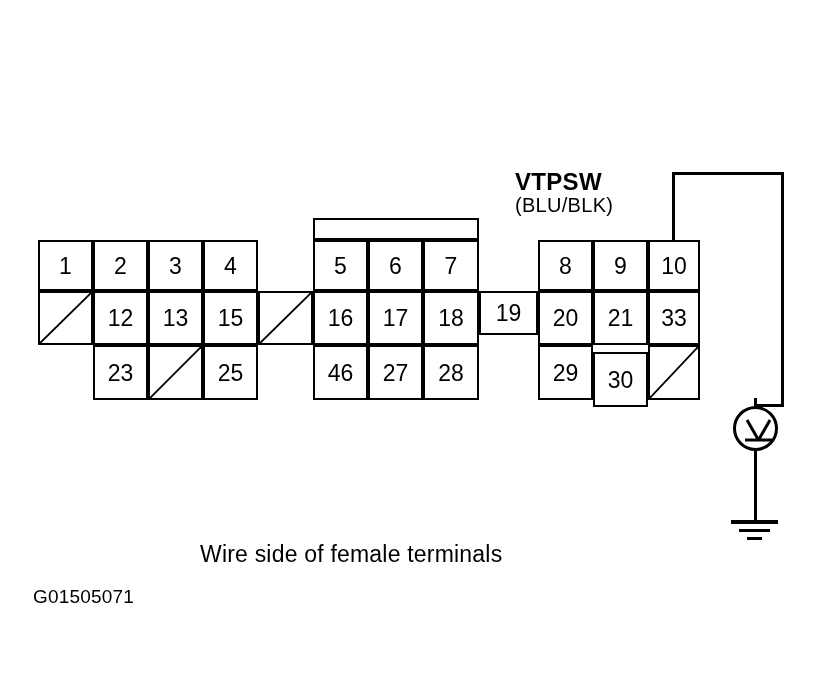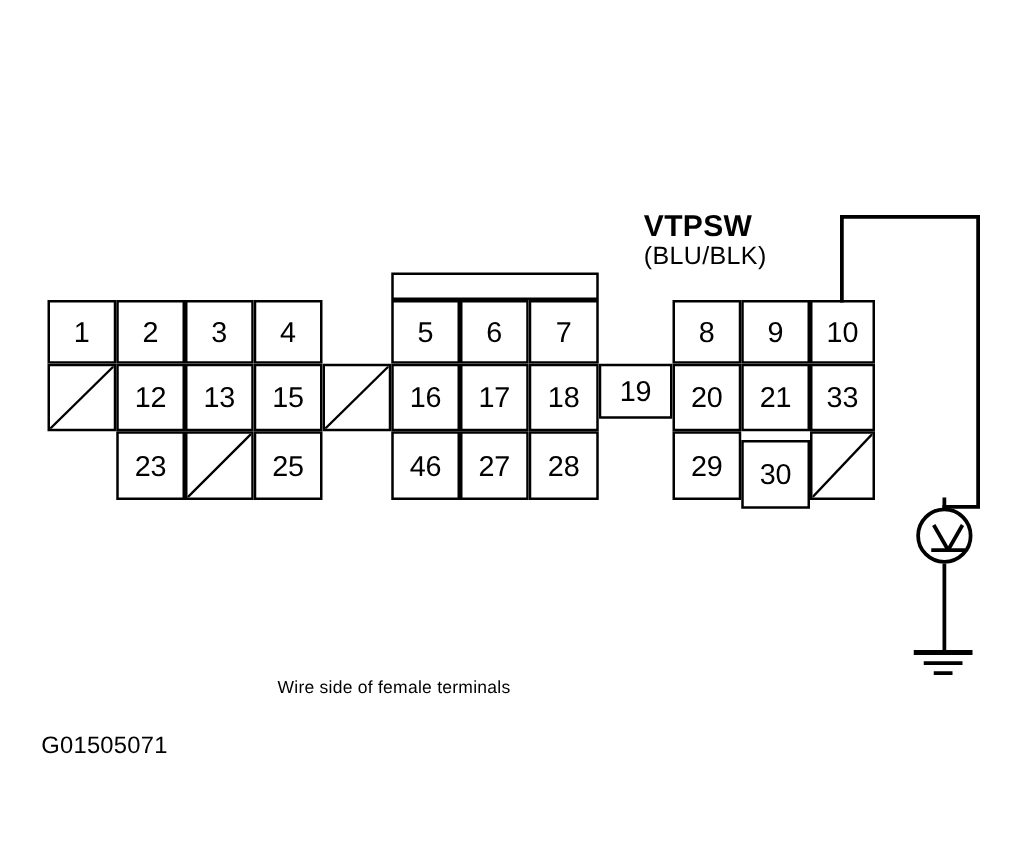--- a/index.html
+++ b/index.html
@@ -43,23 +43,23 @@
     letter-spacing: 0.3px;
   }
   #sig-color {
     left: 515px;
     top: 194px;
     font-size: 20px;
     font-weight: normal;
     letter-spacing: 0.3px;
   }
   #caption {
-    left: 222px;
+    left: 200px;
     top: 541px;
-    font-size: 14px;
+    font-size: 23px;
     letter-spacing: 0.2px;
   }
   #figure-id {
     left: 33px;
     top: 586px;
     font-size: 19px;
     letter-spacing: 0.2px;
   }
   
   .cell {

